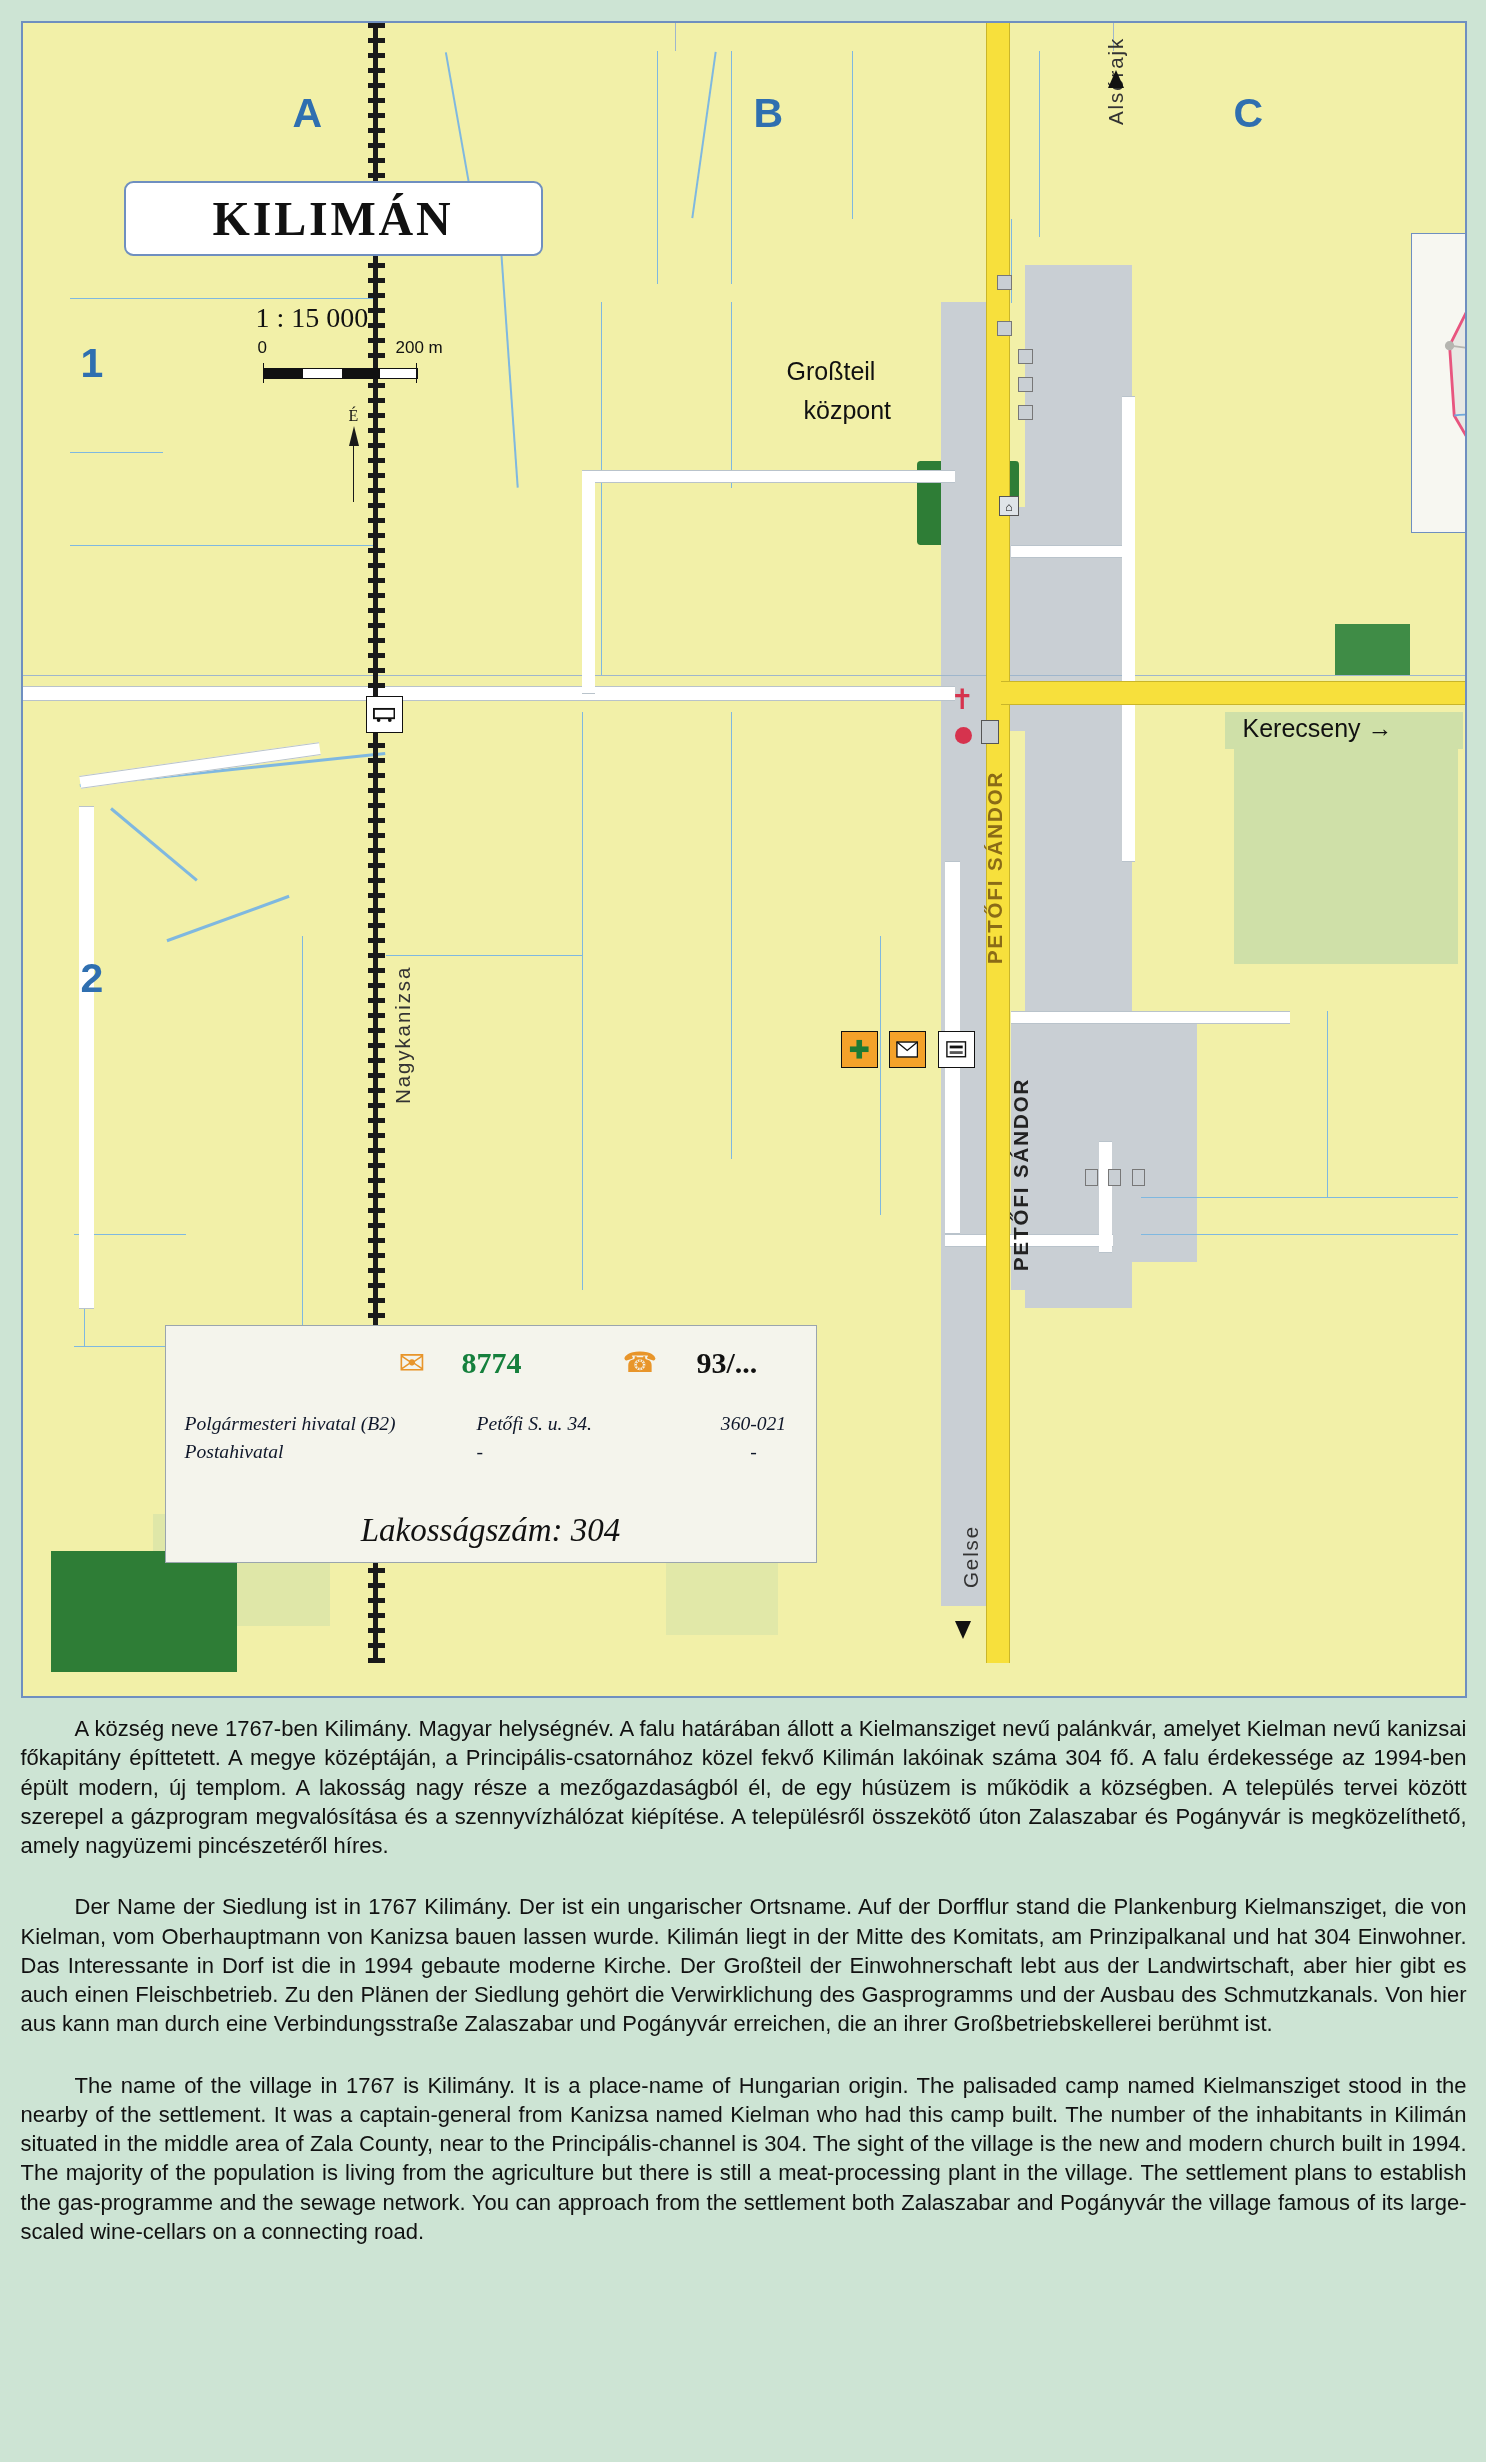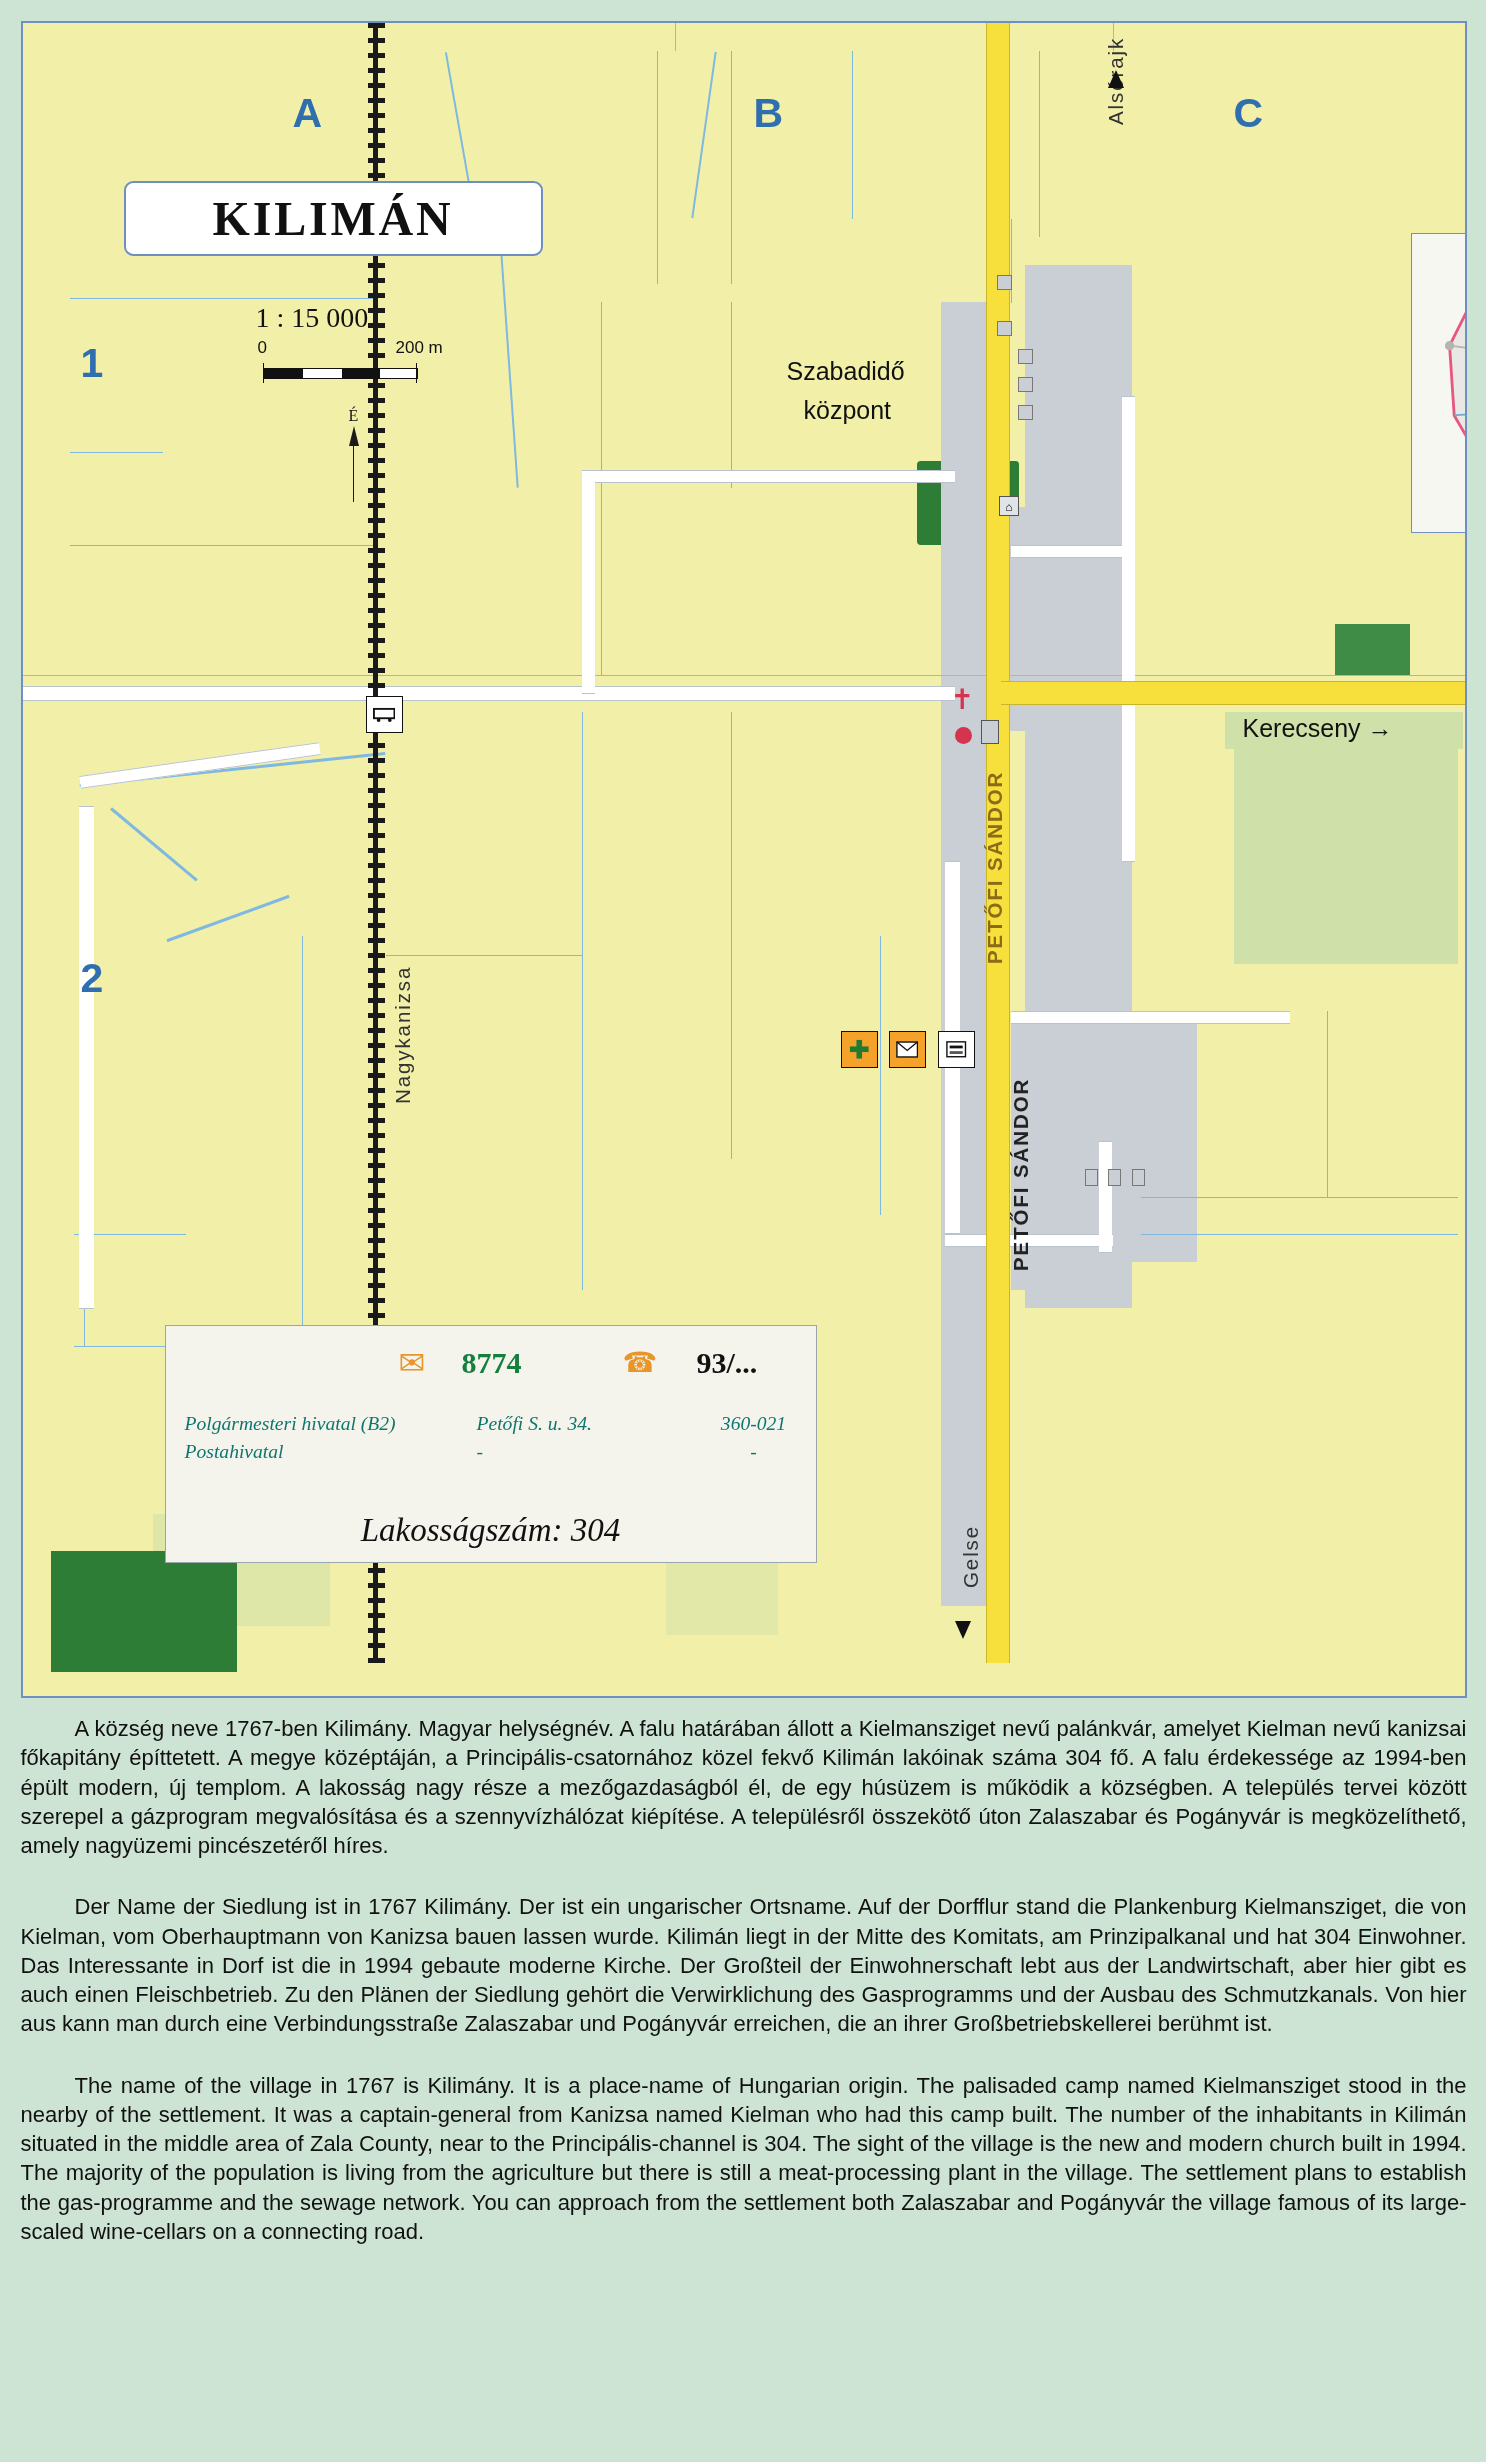--- a/index.html
+++ b/index.html
@@ -91,21 +91,21 @@
   
   #infobox{
     position:absolute; left:142px; top:1302px; width:652px; height:238px;
     background:#f4f4ec; border:0.9px solid #9aa5ae;
   }
   #ib-mail{ position:absolute; left:233px; top:18.6px; font-size:32px; color:#e8952a; }
   #ib-zip{ position:absolute; left:296px; top:20.5px; font-size:30px; font-weight:bold; color:#15803d; font-family:"Liberation Serif", serif;}
   #ib-phone{ position:absolute; left:457px; top:20.5px; font-size:28px; color:#e8952a; }
   #ib-area{ position:absolute; left:531px; top:20.5px; font-size:30px; font-weight:bold; color:#111; font-family:"Liberation Serif", serif;}
   #ib-table{ position:absolute; left:17px; top:84px; width:624px;
-    font-family:"Liberation Serif", serif; font-size:19.6px; font-style:italic; color:#0f766e; }
+    font-family:"Liberation Serif", serif; font-size:19.6px; font-style:italic; color:#0f172a; }
   #ib-table td{ padding:1.9px 0; }
   .col-b{ width:224px; }
   .col-c{ width:102px; text-align:center; }
   #ib-pop{
     position:absolute; left:0; top:186px; width:100%; text-align:center;
     font-family:"Liberation Serif", serif; font-style:italic; font-size:33px; color:#111;
   }
 
   
   .maplabel{ position:absolute; color:#111; font-size:25px; }
@@ -230,21 +230,21 @@
       <path d="M275 60 C290 90 300 130 295 170 C288 215 270 240 260 260" fill="none" stroke="#6fa8dc" stroke-width="2.5"></path>
       <path d="M272 70 C300 85 310 120 300 160 C292 200 280 215 270 235 Z" fill="#bcdcf2" stroke="#6fa8dc" stroke-width="2"></path>
       <circle cx="196" cy="175" r="7" fill="#d6334e"></circle>
       <circle cx="130" cy="35" r="5" fill="#b5b5b0"></circle>
       <circle cx="40" cy="120" r="5" fill="#b5b5b0"></circle>
       <circle cx="150" cy="290" r="5" fill="#b5b5b0"></circle>
       <circle cx="300" cy="175" r="5" fill="#b5b5b0"></circle>
     </svg>
   </div>
 
-  <div class="maplabel" style="left:764px;top:334px;">Szabadidő</div>
+  <div class="maplabel" style="left:764px;top:334px;">Großteil</div>
   <div class="maplabel" style="left:781px;top:373px;">központ</div>
   <div class="maplabel arrow-r" style="left:1220px;top:691px;">Kerecseny</div>
 
   <div class="rotlabel" style="left:1081px;top:102px;transform:rotate(-90deg);">Alsórajk</div>
   <div style="position:absolute;left:1085px;top:47px;width:0;height:0;border-left:8.4px solid transparent;border-right:8.4px solid transparent;border-bottom:18.6px solid #111;"></div>
 
   <div class="rotlabel" style="left:368px;top:1081px;transform:rotate(-90deg);">Nagykanizsa</div>
   <div class="rotlabel" style="left:936px;top:1565px;transform:rotate(-90deg);">Gelse</div>
   <div style="position:absolute;left:932px;top:1598px;width:0;height:0;border-left:8.4px solid transparent;border-right:8.4px solid transparent;border-top:18.6px solid #111;"></div>
 

